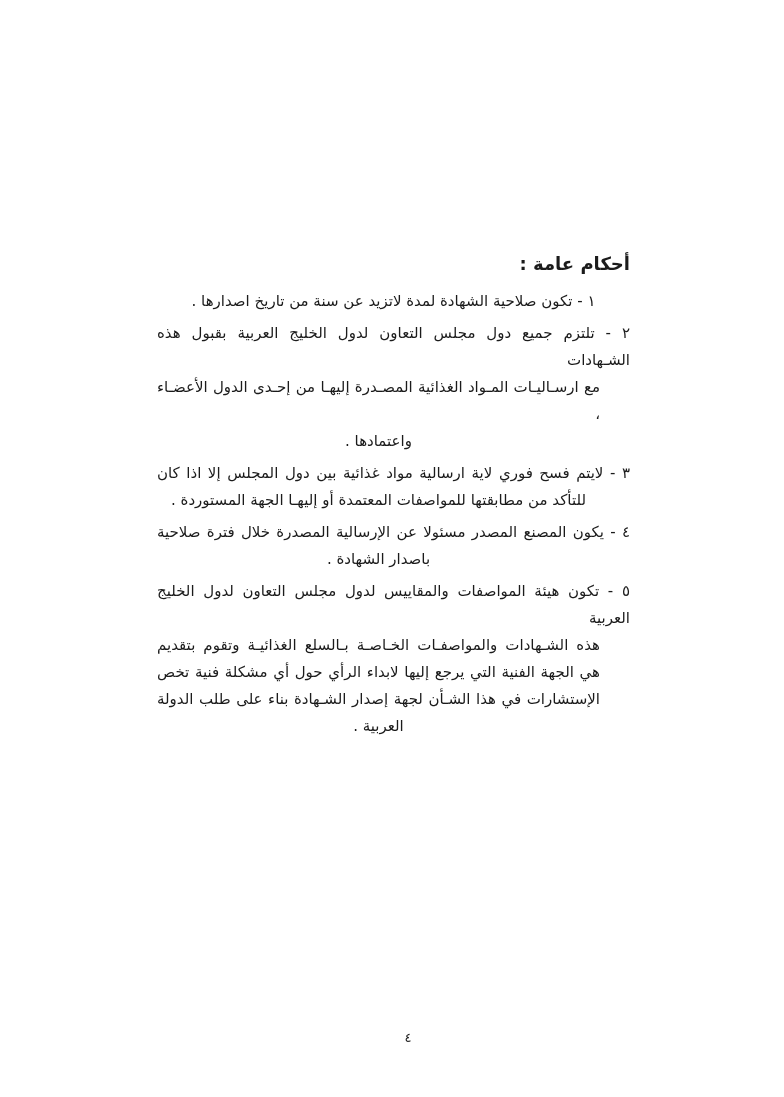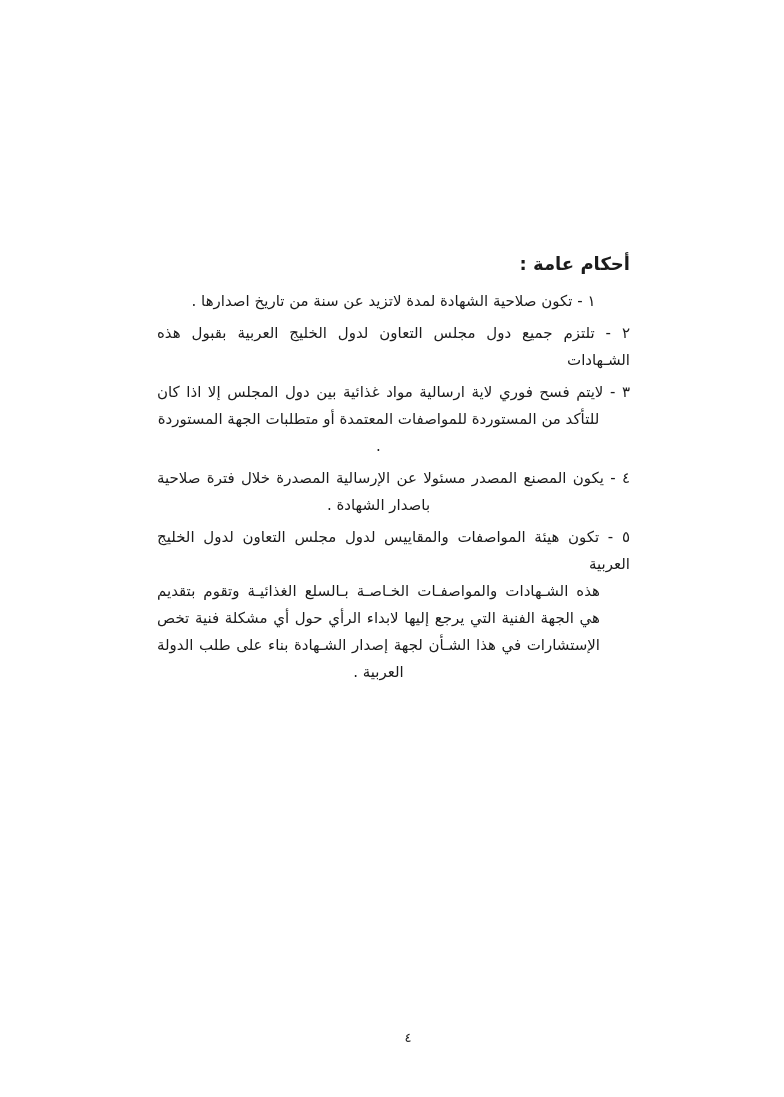--- a/index.html
+++ b/index.html
@@ -66,25 +66,27 @@
 <div class="page" style="color: rgb(27, 27, 27); background: rgb(255, 255, 255);">
   <div class="content">
     <h1 class="heading">أحكام عامة :</h1>
     <div>
   <div class="list-item">
           <div class="line"><span class="marker">١ - </span>تكون صلاحية الشهادة لمدة لاتزيد عن سنة من تاريخ اصدارها .</div>
         </div>
 
   <div class="list-item">
           <div class="line just"><span class="marker">٢ - </span>تلتزم جميع دول مجلس التعاون لدول الخليج العربية بقبول هذه الشـهادات</div>
+          <div class="line cont just">مع ارسـاليـات المـواد الغذائية المصـدرة إليهـا من إحـدى الدول الأعضـاء ،</div>
+          <div class="line cont">واعتمادها .</div>
         </div>
 
   <div class="list-item">
           <div class="line just"><span class="marker">٣ - </span>لايتم فسح فوري لاية ارسالية مواد غذائية بين دول المجلس إلا اذا كان</div>
-          <div class="line cont">للتأكد من المستوردة للمواصفات المعتمدة أو متطلبات الجهة المستوردة .</div>
+          <div class="line cont">للتأكد من مطابقتها للمواصفات المعتمدة أو إليهـا الجهة المستوردة .</div>
         </div>
 
   <div class="list-item">
           <div class="line just"><span class="marker">٤ - </span>يكون المصنع المصدر مسئولا عن الإرسالية المصدرة خلال فترة صلاحية</div>
           <div class="line cont">باصدار الشهادة .</div>
         </div>
 
   <div class="list-item">
           <div class="line just"><span class="marker">٥ - </span>تكون هيئة المواصفات والمقاييس لدول مجلس التعاون لدول الخليج العربية</div>
           <div class="line cont just">هذه الشـهادات والمواصفـات الخـاصـة بـالسلع الغذائيـة وتقوم بتقديم</div>

